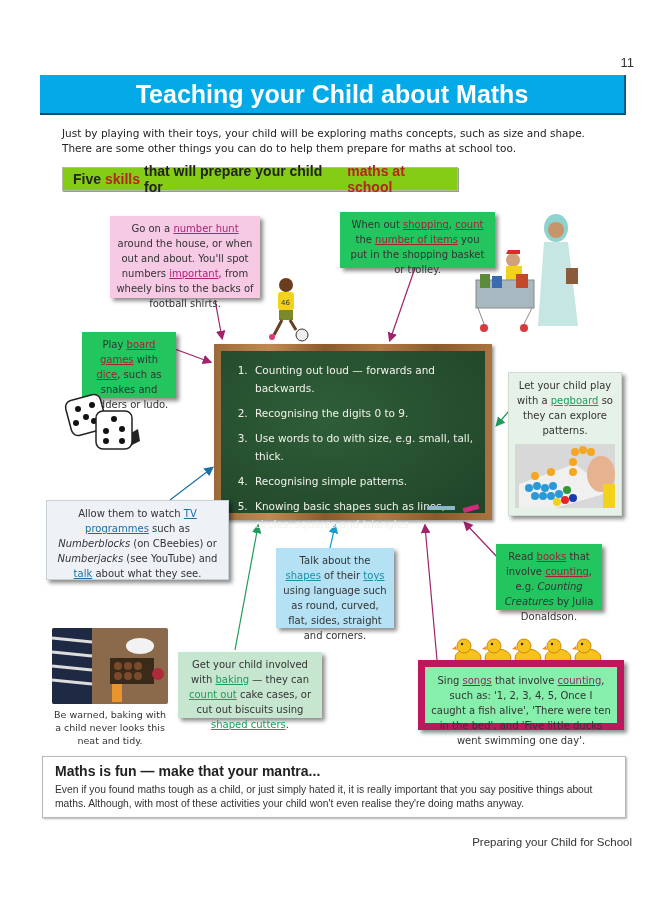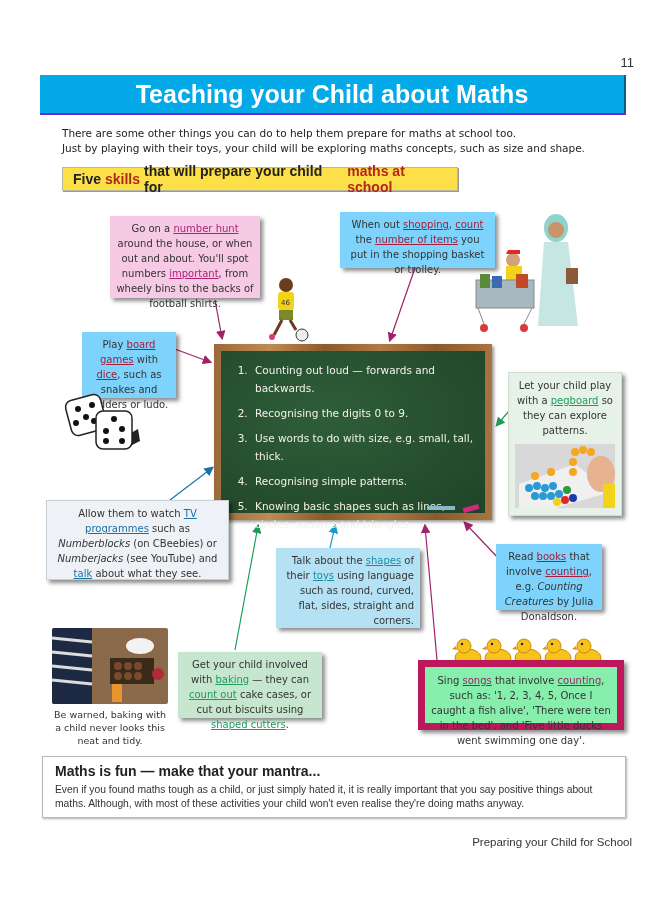--- a/index.html
+++ b/index.html
@@ -4,45 +4,45 @@
 <style>
   html, body { margin: 0; padding: 0; }
   body {
     width: 660px; height: 900px; position: relative; overflow: hidden;
     background: #ffffff; font-family: "DejaVu Sans", sans-serif; color: #2a2a2a;
   }
   .abs { position: absolute; }
   .page-num { right: 26px; top: 55px; font-size: 13px; color: #333; font-family: "Liberation Sans", sans-serif; }
   .title-bar {
     left: 40px; top: 75px; width: 584px; height: 38px;
-    background: #04a9e8; border-bottom: 2px solid #6d28d9; border-right: 2px solid #0a5f8a;
+    background: #04a9e8; border-bottom: 2px solid #0c4a6e; border-right: 2px solid #0a5f8a;
     display: flex; align-items: center; justify-content: center;
   }
   .title-bar h1 { margin: 0; color: #fff; font-family: "Liberation Sans", sans-serif; font-weight: bold; font-size: 25px; }
   .intro { left: 62px; top: 126px; width: 560px; font-size: 10.5px; line-height: 15px; color: #222; }
   .skills-banner {
-    left: 62px; top: 167px; width: 396px; height: 24px; background: #fde047;
+    left: 62px; top: 167px; width: 396px; height: 24px; background: #84cc16;
     border: 1px solid #b9b9a0; box-shadow: 1px 1px 0 #999;
     display: flex; align-items: center; padding-left: 10px; box-sizing: border-box;
     font-family: "Liberation Sans", sans-serif; font-weight: bold; font-size: 14px; color: #222;
   }
   .skills-banner .hl { color: #b3261e; margin: 0 4px; }
   .note {
     position: absolute; text-align: center; font-size: 10px; line-height: 15px; color: #333;
     box-shadow: 3px 3px 4px rgba(0,0,0,0.45); box-sizing: border-box; padding: 5px 6px;
   }
   .note .u-pink { color: #b0227a; text-decoration: underline; }
   .note .u-red { color: #a3203a; text-decoration: underline; }
   .note .u-blue { color: #1a6fa5; text-decoration: underline; }
   .note .u-teal { color: #1a8fa5; text-decoration: underline; }
   .note .u-green { color: #1d9b5b; text-decoration: underline; }
   .note .u-purple { color: #8a2a6a; text-decoration: underline; }
   .note i { font-style: italic; }
   .pink { background: #f6c9e4; }
-  .yellow { background: #7dd3fc; }
+  .yellow { background: #22c55e; }
   .mint { background: #e6f2e8; }
   .lightblue { background: #eef2f6; border: 1px solid #c8d0d8; }
   .skyblue { background: #b5e1f5; }
   .green { background: #c7e6cf; }
   .lilac { background: #86efac; border: 7px solid #be185d; }
 
   .board {
     left: 214px; top: 344px; width: 278px; height: 176px;
     background: #8b5a2b; box-sizing: border-box; padding: 7px;
     background-image: linear-gradient(90deg,#9b6a3a,#c08a52 20%,#8b5a2b 40%,#b07a45 60%,#8b5a2b 80%,#a9743f);
@@ -73,22 +73,22 @@
 </head>
 <body>
 
 <div class="abs page-num">11</div>
 
 <div class="abs title-bar">
   <h1>Teaching your Child about Maths</h1>
 </div>
 
 <div class="abs intro">
+  <div>Just by playing with their toys, your child will be exploring maths concepts, such as size and shape.</div>
   <div>There are some other things you can do to help them prepare for maths at school too.</div>
-  <div>Just by playing with their toys, your child will be exploring maths concepts, such as size and shape.</div>
 </div>
 
 <div class="abs skills-banner">
   <span>Five</span>
   <span class="hl">skills</span>
   <span>that will prepare your child for</span>
   <span class="hl">maths at school</span>
 </div>
 
 <svg class="arrows">
@@ -214,21 +214,21 @@
       <circle cx="58" cy="54" r="4" fill="#1a3ab0"></circle>
     <ellipse cx="86" cy="30" rx="14" ry="18" fill="#e6b28f"></ellipse>
       <rect x="88" y="40" width="12" height="24" fill="#f3d21b"></rect>
   </svg>
 </div>
 
 <div class="note lightblue" style="left:46px; top:500px; width:183px; height:80px;">
   <span>Allow them to watch </span><span class="u-blue">TV programmes</span><span> such as </span><i>Numberblocks</i><span> (on CBeebies) or </span><i>Numberjacks</i><span> (see YouTube) and </span><span class="u-blue">talk</span><span> about what they see.</span>
 </div>
 
-<div class="note skyblue" style="left:276px; top:548px; width:144px; height:80px;text-align:right;">
+<div class="note skyblue" style="left:276px; top:548px; width:118px; height:80px;">
   <span>Talk about the </span><span class="u-teal">shapes</span><span> of their </span><span class="u-teal">toys</span><span> using language such as round, curved, flat, sides, straight and corners.</span>
 </div>
 
 <div class="note yellow" style="left:496px; top:544px; width:106px; height:66px;">
   <span>Read </span><span class="u-red">books</span><span> that involve </span><span class="u-red">counting</span><span>, e.g. </span><i>Counting Creatures</i><span> by Julia Donaldson.</span>
 </div>
 
 <svg class="photo" style="left:52px; top:628px; width:116px; height:76px;">
   <rect width="116" height="76" fill="#8a6a4a"></rect>
   <rect x="0" y="0" width="40" height="76" fill="#1e2a44"></rect>

